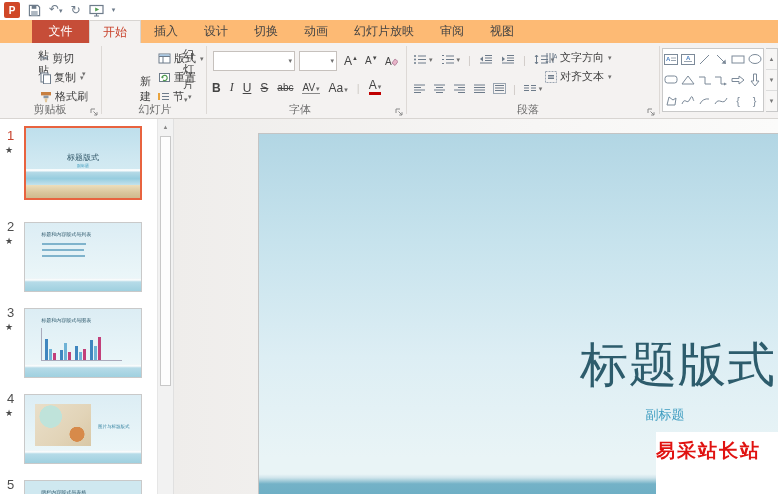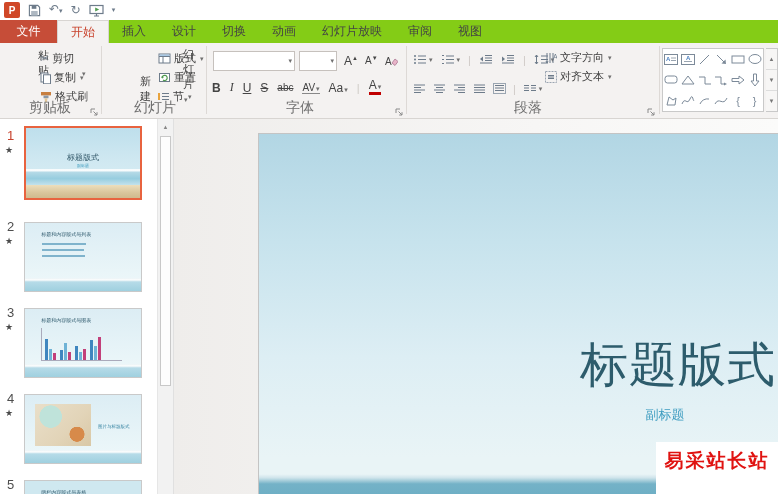--- a/index.html
+++ b/index.html
@@ -11,33 +11,33 @@
   .titlebar { position:absolute; left:0; top:0; width:778px; height:20px; background:#fff; }
   .qat { position:absolute; left:4px; top:1px; display:flex; align-items:center; gap:8px; height:18px; }
   .appicon { width:16px; height:16px; background:#d04727; border-radius:2px; color:#fff;
     font-size:10px; font-weight:bold; display:flex; align-items:center; justify-content:center; }
   .qbtn { color:#6d7b8a; font-size:12px; line-height:16px; cursor:default; }
   .qcaret { font-size:7px; color:#6d7b8a; }
   .doc-title { position:absolute; left:0; right:0; top:3px; text-align:center;
     font-size:11.5px; color:#4e4e4e; }
 
   
-  .tabrow { position:absolute; left:0; top:20px; width:778px; height:23px; background:#84cc16;
-    display:flex; align-items:stretch; }
+  .tabrow { position:absolute; left:0; top:20px; width:778px; height:23px; background:#fdba74;
+    display:flex; align-items:stretch;padding-left:32px; }
   .tab-file { width:57px; background:#c64d38; color:#fff; font-size:12px;
     display:flex; align-items:center; justify-content:center; }
   .tab { padding:0 13px; font-size:12px; color:#444; display:flex; align-items:center; }
   .tab.active { background:#f4f2f1; color:#c8412b;
     border:1px solid #d8d5d2; border-bottom:none; }
 
   
   .ribbon { position:absolute; left:0; top:43px; width:778px; height:76px;
     background:#f4f2f1; border-bottom:1px solid #d8d5d2; font-size:11px; color:#3f3f3f; }
   .rsep { position:absolute; top:3px; bottom:4px; width:1px; background:#ddd9d6; }
-  .glabel { position:absolute; bottom:1px; font-size:14px; color:#6e6e6e; text-align:center; }
+  .glabel { position:absolute; bottom:1px; font-size:11px; color:#6e6e6e; text-align:center; }
   .launcher { position:absolute; bottom:2px; }
   .bigbtn { position:absolute; display:flex; align-items:flex-end;gap:32px; }
   .smallrow { position:absolute; display:flex; align-items:center; gap:3px; height:17px; white-space:nowrap; }
   .car { font-size:7px; color:#6f6f6f; margin-left:1px; }
   .ic { color:#6d7b8a; }
   svg { display:block; }
 
   
   .combo { background:#fff; border:1px solid #c6c1bd; height:20px; display:flex;
     align-items:center; justify-content:flex-end; padding-right:2px; }
@@ -111,22 +111,22 @@
   .slide { position:absolute; left:83px; top:14px; width:520px; height:361px;
     border:1px solid #c4c4c4; border-right:none; border-bottom:none;
     background:linear-gradient(180deg,#b2d6e4 0%,#c7e3ed 30%,#ddeef4 62%,#e9f4f6 90%,
       #e9f4f6 94.5%,#cfe4eb 95.5%,#a5cdda 96.3%,#74b2c7 97.2%,#6fafc5 100%); }
   .slide-title { position:absolute; right:2px; top:199px; font-size:48px; font-weight:300;
     color:#2d5c6c; letter-spacing:1px; white-space:nowrap; }
   .slide-sub { position:absolute; left:376px; top:272px; width:60px; text-align:center;
     font-size:13px; color:#3d9cc0; }
 
   
-  .wm { position:absolute; right:0; bottom:0; width:122px; height:52px; background:#fff;
-    text-align:center; padding-top:6px; z-index:50; }
+  .wm { position:absolute; right:0; bottom:0; width:122px; height:62px; background:#fff;
+    padding-top:6px; z-index:50; }
   .wm1 { font-family:"DejaVu Serif","Liberation Serif",serif; font-weight:bold;
     font-size:19px; color:#e01311; letter-spacing:2px; white-space:nowrap; }
   .wm2 { font-family:"DejaVu Sans Mono","Liberation Mono",monospace; font-size:11px;
     color:#a3a3a3; margin-top:3px; }
 </style>
 </head>
 <body>
 
 <div class="app">
 

